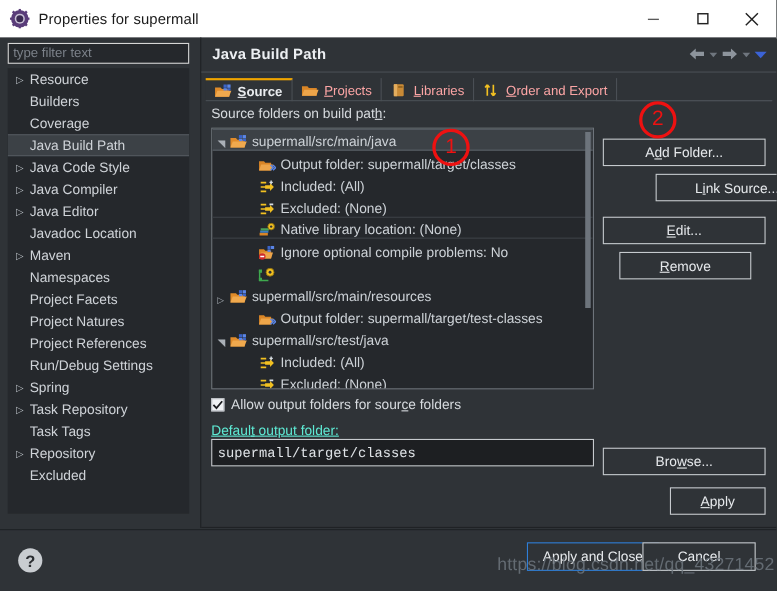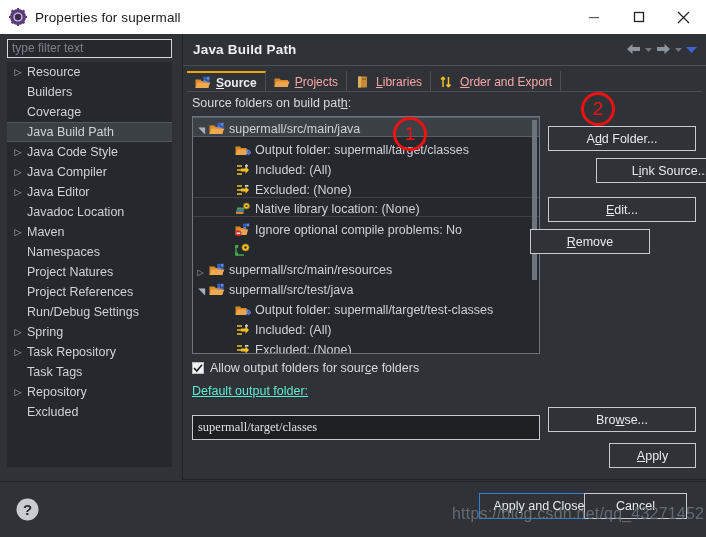--- a/index.html
+++ b/index.html
@@ -134,44 +134,44 @@
   .btn{
     background:#2f3337;border:1px solid #c6cace;color:#e6e9ec;
     font-family:"Liberation Sans", sans-serif;font-size:12.5px;
     display:flex;align-items:center;justify-content:center;
     box-sizing:border-box;cursor:default;
   }
   .btn u{text-decoration:underline;}
   .btn-addfolder{position:absolute;left:365px;top:92px;width:148px;height:25px;}
   .btn-linksource{position:absolute;left:365px;top:124px;width:148px;height:25px;margin-left:48px;}
   .btn-edit{position:absolute;left:365px;top:163px;width:148px;height:25px;}
-  .btn-remove{position:absolute;left:347px;top:195px;width:120px;height:25px;}
+  .btn-remove{position:absolute;left:380px;top:195px;width:120px;height:25px;}
   .btn-browse{position:absolute;left:365px;top:373px;width:148px;height:25px;}
   .btn-apply{position:absolute;left:426px;top:409px;width:87px;height:25px;}
 
   
   .cbrow{
     position:absolute;left:9px;top:327px;display:flex;align-items:center;
     font-size:12.5px;color:#d6dade;text-align:center;
   }
   .cbox{
     width:12px;height:12px;background:#eff1f3;border:1px solid #b8bdc2;
     margin-right:6px;display:flex;align-items:center;justify-content:center;box-sizing:border-box;
   }
   .cbox svg{display:block;}
   .cbrow u{text-decoration:underline;}
 
   .deflabel{
     position:absolute;left:9px;top:350px;font-size:12.5px;color:#5eead4;text-decoration:underline;
   }
   .deflabel u{text-decoration:underline;}
   .defout{
-    position:absolute;left:9px;top:381px;width:348px;height:25px;
+    position:absolute;left:9px;top:365px;width:348px;height:25px;
     background:#1d1f22;border:1px solid #c6cace;box-sizing:border-box;
-    color:#dfe3e7;font-size:12.5px;font-family:Liberation Serif, serif;
+    color:#dfe3e7;font-size:12.5px;font-family:Liberation Mono, monospace;
     padding:0 5px;outline:none;
   }
 
   .panel-bottom-sep{
     position:absolute;left:0;top:445px;width:523px;height:1px;background:#1f2225;
   }
 
   
   .footer{
     position:absolute;left:0;top:481px;width:706px;height:56px;
@@ -293,20 +293,24 @@
         <div class="tree-item">
           <span class="arrow">▷</span>
           <span class="tree-label">Maven</span>
         </div>
         <div class="tree-item">
           <span class="arrow empty">▷</span>
           <span class="tree-label">Namespaces</span>
         </div>
         <div class="tree-item">
           <span class="arrow empty">▷</span>
+          <span class="tree-label">Project Facets</span>
+        </div>
+        <div class="tree-item">
+          <span class="arrow empty">▷</span>
           <span class="tree-label">Project Natures</span>
         </div>
         <div class="tree-item">
           <span class="arrow empty">▷</span>
           <span class="tree-label">Project References</span>
         </div>
         <div class="tree-item">
           <span class="arrow empty">▷</span>
           <span class="tree-label">Run/Debug Settings</span>
         </div>
@@ -521,45 +525,45 @@
                 <path d="M0.5 12 L2.6 6.6 L15.3 6.6 L13.2 12 Z" fill="#f0a94e"></path>
                 <rect x="8.2" y="0.8" width="3" height="3" fill="#3a63c8"></rect>
                 <rect x="11.6" y="0.8" width="3" height="3" fill="#5b86e8"></rect>
                 <rect x="8.2" y="4.2" width="3" height="2.1" fill="#5b86e8"></rect>
                 <rect x="11.6" y="4.2" width="3" height="2.1" fill="#3a63c8"></rect>
               </svg>
             </span>
             <span class="txt">supermall/src/main/resources</span>
           </div>
           <div class="srow">
+            <span class="indent"></span>
+            <span class="twisty empty">▷</span>
+            <span class="ico">
+              <svg width="16" height="14" viewBox="0 0 16 14">
+                <path d="M0.5 3.5 L5 3.5 L6.2 5 L11.5 5 L11.5 12 L0.5 12 Z" fill="#d98526"></path>
+                <path d="M0.5 12 L2.4 6.6 L13.2 6.6 L11.4 12 Z" fill="#eda54a"></path>
+                <path d="M11 7 L13.4 9.4 L11 11.8" fill="none" stroke="#5b86e8" stroke-width="1.3"></path>
+                <path d="M13.2 7 L15.6 9.4 L13.2 11.8" fill="none" stroke="#5b86e8" stroke-width="1.3"></path>
+              </svg>
+            </span>
+            <span class="txt">Output folder: supermall/target/test-classes</span>
+          </div>
+          <div class="srow">
             <span class="twisty" style="font-size: 9px; transform: rotate(-90deg);">◢</span>
             <span class="ico">
               <svg width="16" height="14" viewBox="0 0 16 14">
                 <path d="M0.5 3.5 L5.5 3.5 L6.8 5 L13.5 5 L13.5 12 L0.5 12 Z" fill="#e08b2a"></path>
                 <path d="M0.5 12 L2.6 6.6 L15.3 6.6 L13.2 12 Z" fill="#f0a94e"></path>
                 <rect x="8.2" y="0.8" width="3" height="3" fill="#3a63c8"></rect>
                 <rect x="11.6" y="0.8" width="3" height="3" fill="#5b86e8"></rect>
                 <rect x="8.2" y="4.2" width="3" height="2.1" fill="#5b86e8"></rect>
                 <rect x="11.6" y="4.2" width="3" height="2.1" fill="#3a63c8"></rect>
               </svg>
             </span>
             <span class="txt">supermall/src/test/java</span>
-          </div>
-          <div class="srow">
-            <span class="indent"></span>
-            <span class="twisty empty">▷</span>
-            <span class="ico">
-              <svg width="16" height="14" viewBox="0 0 16 14">
-                <path d="M0.5 3.5 L5 3.5 L6.2 5 L11.5 5 L11.5 12 L0.5 12 Z" fill="#d98526"></path>
-                <path d="M0.5 12 L2.4 6.6 L13.2 6.6 L11.4 12 Z" fill="#eda54a"></path>
-                <path d="M11 7 L13.4 9.4 L11 11.8" fill="none" stroke="#5b86e8" stroke-width="1.3"></path>
-                <path d="M13.2 7 L15.6 9.4 L13.2 11.8" fill="none" stroke="#5b86e8" stroke-width="1.3"></path>
-              </svg>
-            </span>
-            <span class="txt">Output folder: supermall/target/test-classes</span>
           </div>
           <div class="srow">
             <span class="indent"></span>
             <span class="twisty empty">▷</span>
             <span class="ico">
               <svg width="16" height="14" viewBox="0 0 16 14">
                 <path d="M2 3 L7 3 M2 7 L7 7 M2 11 L7 11" stroke="#f2c021" stroke-width="1.5"></path>
                 <path d="M6 5.5 L10.5 5.5 L10.5 3.3 L14 7 L10.5 10.7 L10.5 8.5 L6 8.5 Z" fill="#f2c021"></path>
                 <path d="M11.5 1.2 L11.5 4.4 M10 2.8 L13 2.8" stroke="#d7dde3" stroke-width="1.3"></path>
               </svg>

